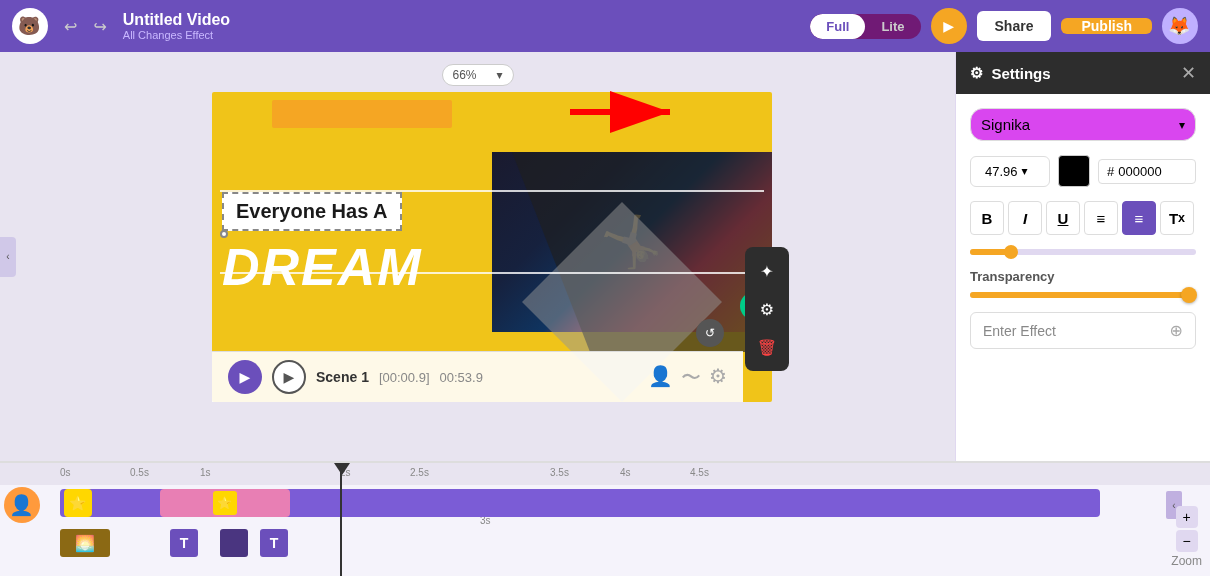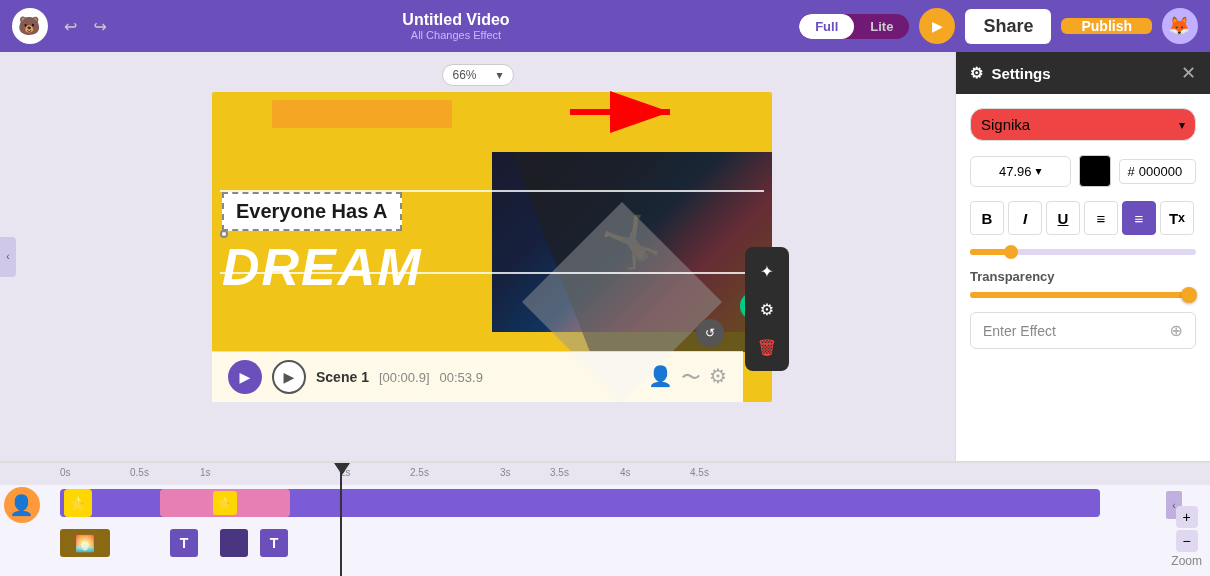--- a/index.html
+++ b/index.html
@@ -6,28 +6,28 @@
     body { font-family: 'Segoe UI', Arial, sans-serif; background: #f0eef5; overflow: hidden; width: 1210px; height: 576px; }
 
     
     .header {
       display: flex; align-items: center; background: #6b4fbb; height: 52px;
       padding: 0 12px; gap: 10px; position: relative; z-index: 10;
     }
     .header-logo { width: 36px; height: 36px; background: #fff; border-radius: 50%; display: flex; align-items: center; justify-content: center; font-size: 18px; }
     .header-undo-redo { display: flex; gap: 4px; }
     .header-btn-icon { background: none; border: none; color: #ccc; cursor: pointer; font-size: 16px; padding: 4px 6px; }
-    .header-title { flex: 1; text-align: center; }
+    .header-title { flex: 1; text-align: left; }
     .header-title h2 { color: #fff; font-size: 16px; font-weight: 600; }
     .header-title p { color: #c9b8ff; font-size: 11px; }
     .header-mode-toggle { display: flex; background: #701a75; border-radius: 20px; overflow: hidden; }
     .mode-btn { padding: 5px 16px; border: none; cursor: pointer; font-size: 13px; font-weight: 600; color: #ccc; background: transparent; }
     .mode-btn.active { background: #fff; color: #6b4fbb; border-radius: 20px; }
     .header-play-btn { width: 36px; height: 36px; background: #f5a623; border: none; border-radius: 50%; cursor: pointer; display: flex; align-items: center; justify-content: center; color: #fff; font-size: 14px; }
-    .header-share-btn { padding: 7px 18px; background: #fff; border: none; border-radius: 6px; cursor: pointer; font-size: 18px; font-weight: 600; color: #333; }
+    .header-share-btn { padding: 7px 18px; background: #fff; border: none; border-radius: 6px; cursor: pointer; font-size: 14px; font-weight: 600; color: #333; }
     .header-publish-btn { padding: 0 20px; background: #f5a623; border: none; border-radius: 6px; cursor: pointer; font-size: 14px; font-weight: 700; color: #fff; }
     .header-avatar { width: 36px; height: 36px; background: #c0b0ff; border-radius: 50%; display: flex; align-items: center; justify-content: center; font-size: 18px; cursor: pointer; overflow: hidden; }
 
     
     .main-area { display: flex; height: calc(576px - 52px - 115px); position: relative; }
 
     
     .canvas-area { flex: 1; background: #e8e4f0; position: relative; overflow: hidden; display: flex; align-items: flex-start; justify-content: center; padding-top: 10px; }
     .canvas-zoom { position: absolute; top: 12px; left: 50%; transform: translateX(-50%); background: #fff; border: 1px solid #ccc; border-radius: 12px; padding: 3px 10px; font-size: 12px; color: #555; cursor: pointer; display: flex; align-items: center; gap: 20px; }
     .canvas-left-toggle { position: absolute; left: 0; top: 50%; transform: translateY(-50%); background: #d0c8e8; width: 16px; height: 40px; display: flex; align-items: center; justify-content: center; cursor: pointer; border-radius: 0 4px 4px 0; font-size: 10px; color: #555; }
@@ -64,25 +64,25 @@
 
     
     .settings-panel { width: 255px; background: #fff; border-left: 1px solid #e0d8f0; display: flex; flex-direction: column; overflow-y: auto; }
     .settings-header { background: #2d2d2d; color: #fff; padding: 10px 14px; display: flex; align-items: center; justify-content: space-between; font-size: 15px; font-weight: 600; }
     .settings-header-left { display: flex; align-items: center; gap: 8px; }
     .settings-close { background: none; border: none; color: #aaa; cursor: pointer; font-size: 18px; }
     .settings-body { padding: 14px; display: flex; flex-direction: column; gap: 14px; }
 
     
     .font-row { display: flex; align-items: center; gap: 6px; }
-    .font-select { flex: 1; padding: 7px 10px; border: 1px solid #ddd; border-radius: 13px; font-size: 15px; background: #ef4444; cursor: pointer; display: flex; align-items: center; justify-content: space-between; }
+    .font-select { flex: 1; padding: 7px 10px; border: 1px solid #ddd; border-radius: 13px; font-size: 15px; background: #d946ef; cursor: pointer; display: flex; align-items: center; justify-content: space-between; }
 
     
     .size-color-row { display: flex; align-items: center; gap: 8px; }
-    .size-select { padding: 7px 28px; border: 1px solid #ddd; border-radius: 6px; font-size: 13px; background: #fff; cursor: pointer; display: flex; align-items: center; gap: 4px; min-width: 80px; }
+    .size-select { padding: 7px 14px; border: 1px solid #ddd; border-radius: 6px; font-size: 13px; background: #fff; cursor: pointer; display: flex; align-items: center; gap: 4px; min-width: 80px; }
     .color-swatch { width: 32px; height: 32px; background: #000; border-radius: 4px; border: 1px solid #ccc; cursor: pointer; }
     .hash-input { display: flex; align-items: center; border: 1px solid #ddd; border-radius: 4px; padding: 4px 8px; font-size: 13px; gap: 4px; flex: 1; }
 
     
     .format-row { display: flex; gap: 4px; }
     .format-btn { width: 34px; height: 34px; border: 1px solid #ddd; background: #fff; border-radius: 4px; cursor: pointer; font-size: 15px; font-weight: 700; display: flex; align-items: center; justify-content: center; }
     .format-btn.active { background: #6b4fbb; color: #fff; border-color: #6b4fbb; }
 
     
     .section-label { font-size: 13px; color: #555; font-weight: 600; margin-bottom: 4px; }
@@ -292,21 +292,21 @@
 
 <div class="timeline-area">
 
   <div class="timeline-ruler">
     <div class="ruler-tick" style="left:60px;">0s</div>
     <div class="ruler-tick" style="left:130px;">0.5s</div>
     <div class="ruler-tick" style="left:200px;">1s</div>
     <div class="ruler-tick" style="left:270px;margin-top:36px;">1.5s</div>
     <div class="ruler-tick" style="left:340px;">2s</div>
     <div class="ruler-tick" style="left:410px;">2.5s</div>
-    <div class="ruler-tick" style="left:500px;">3s</div>
+    <div class="ruler-tick" style="left:480px;margin-top:48px;">3s</div>
     <div class="ruler-tick" style="left:550px;">3.5s</div>
     <div class="ruler-tick" style="left:620px;">4s</div>
     <div class="ruler-tick" style="left:690px;">4.5s</div>
   </div>
 
   <div class="playhead-triangle"></div>
   <div class="timeline-playhead"></div>
 
   <div class="timeline-tracks">
 

